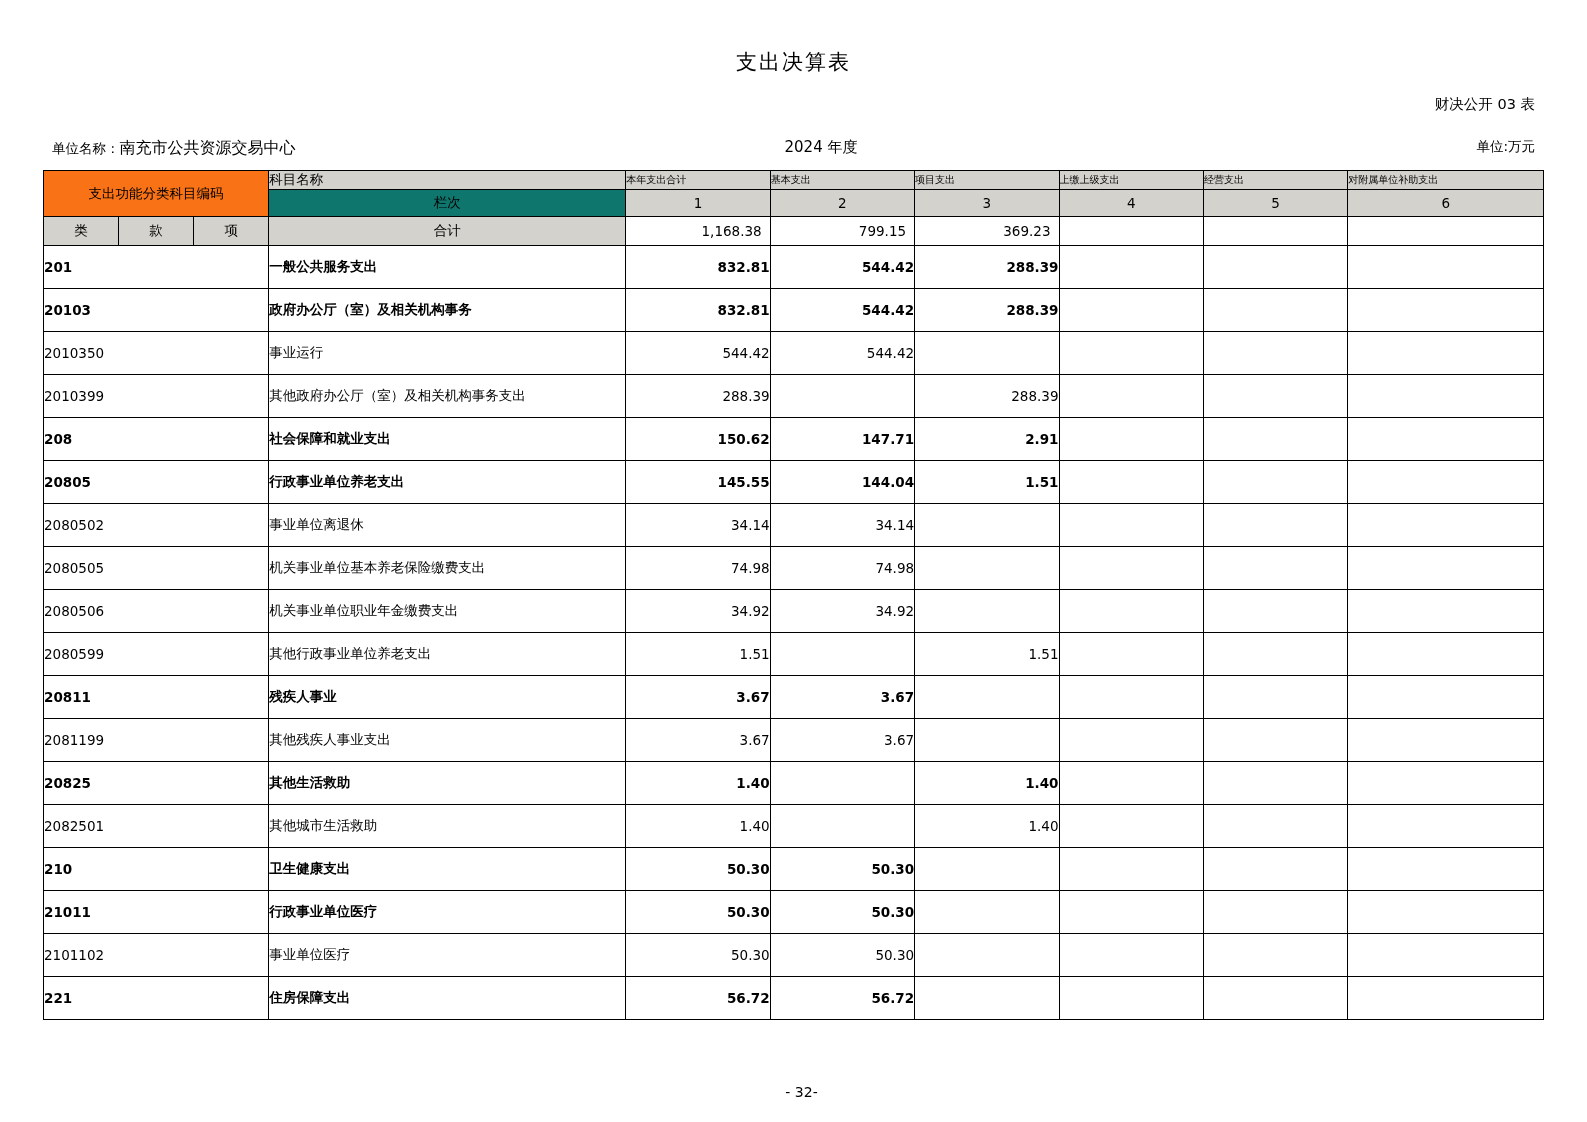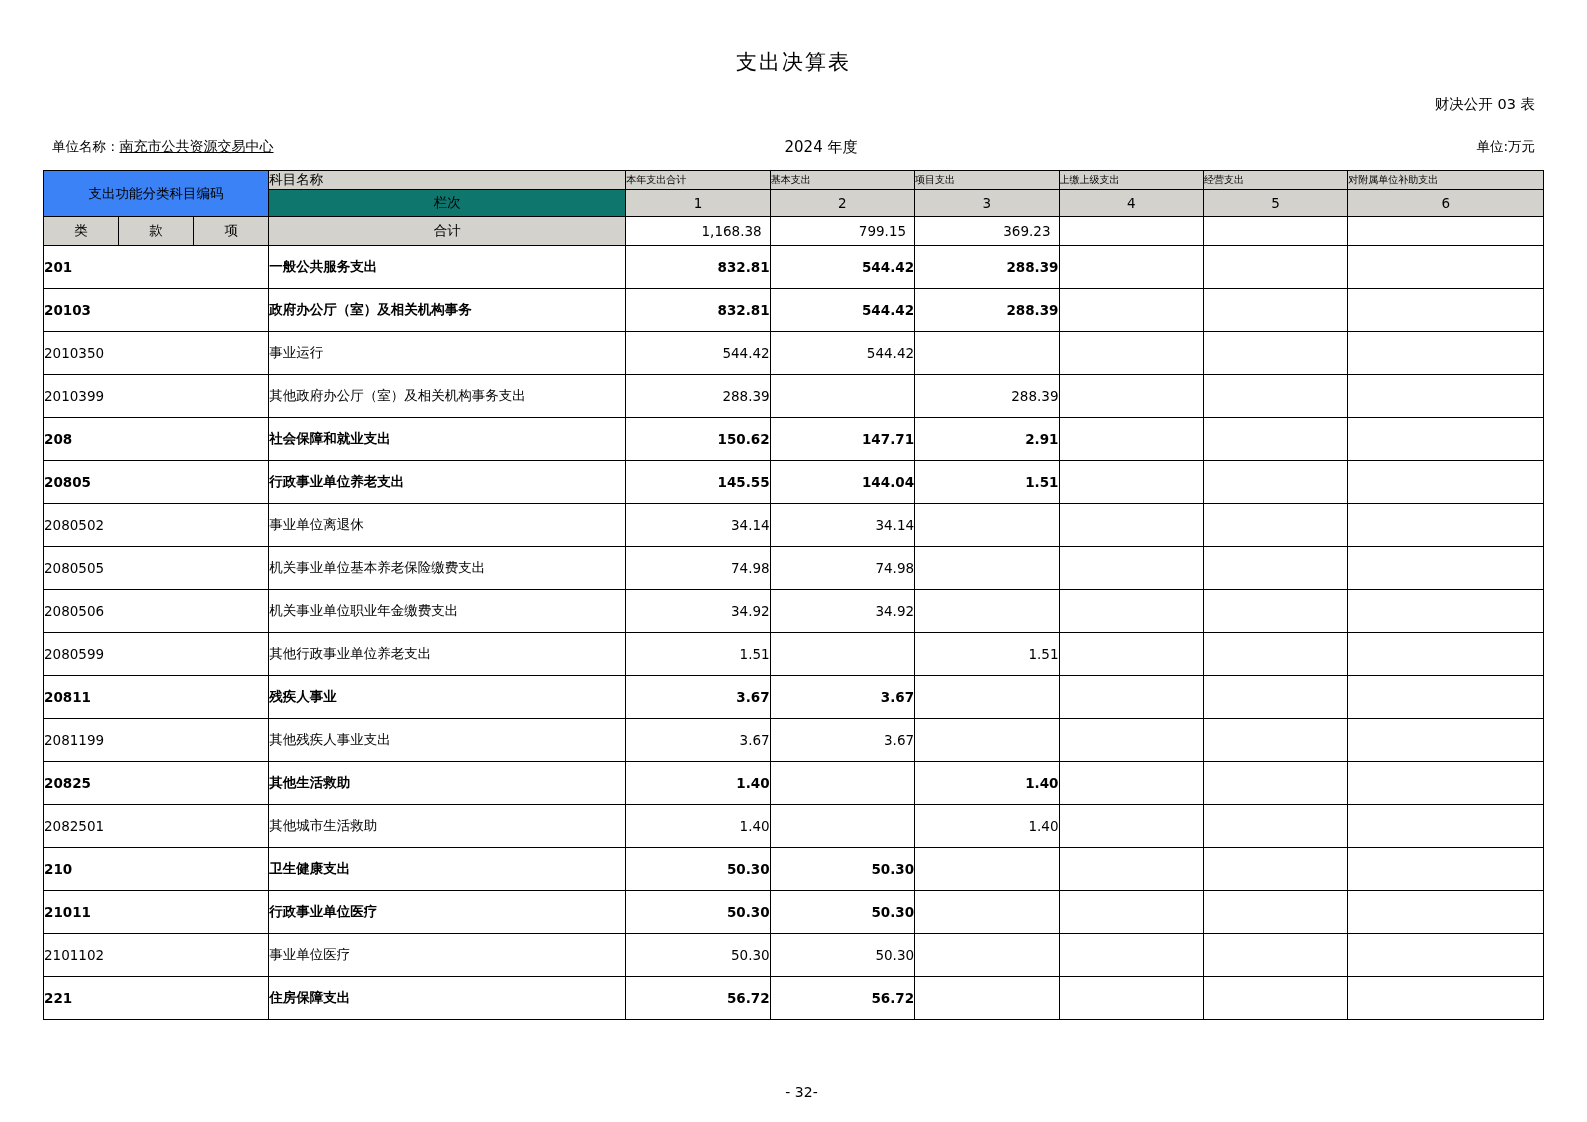--- a/index.html
+++ b/index.html
@@ -47,22 +47,21 @@
   }
   .meta-left {
     position: absolute;
     left: 0;
     top: 0;
     font-size: 13.5px;
     font-family: "DejaVu Sans", sans-serif;
     white-space: nowrap;
   }
   .meta-left .unit-name-value {
-    font-size: 14px;
-    text-decoration: underline;
+    font-size: 16px;
   }
   .meta-center {
     position: absolute;
     left: 15px;
     right: 0;
     top: 0;
     text-align: center;
     font-size: 15px;
     font-family: "DejaVu Sans", sans-serif;
     margin-left: 40px;
@@ -92,21 +91,21 @@
     vertical-align: middle;
   }
   .hdr {
     background: #d4d2cd;
     font-size: 15px;
   }
   .hdr.small {
     font-size: 10px;
   }
   .code-head {
-    background: #3b82f6;
+    background: #f97316;
     text-align: center;
     font-size: 15px;
   }
   .sub-head {
     background: #0f766e;
     text-align: center;
     font-size: 14px;
     height: 26px;
   }
   .colnum {

